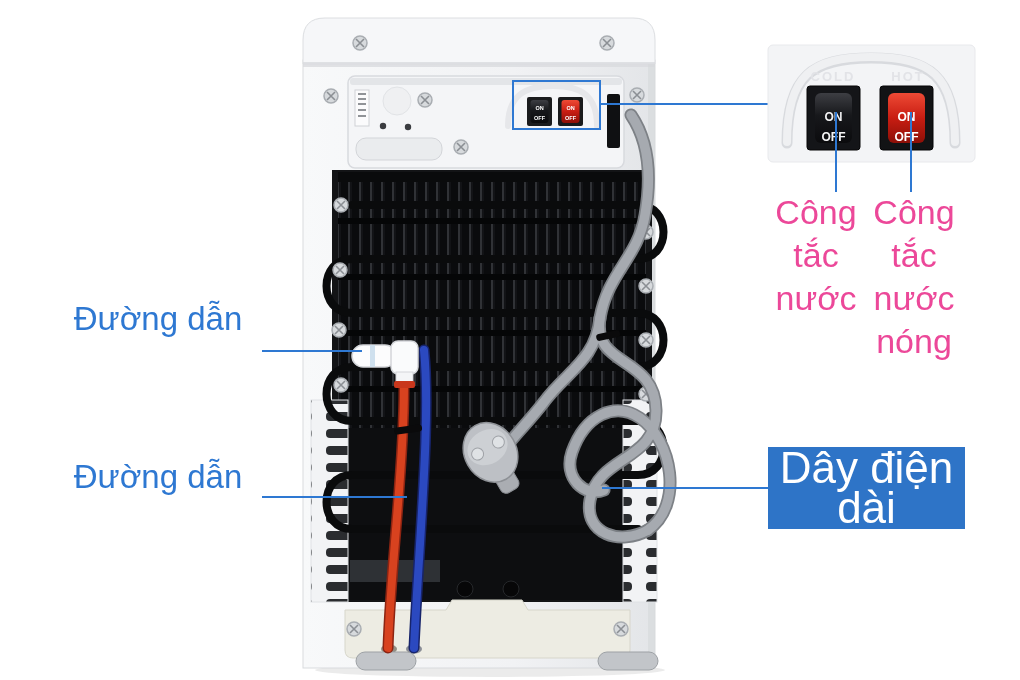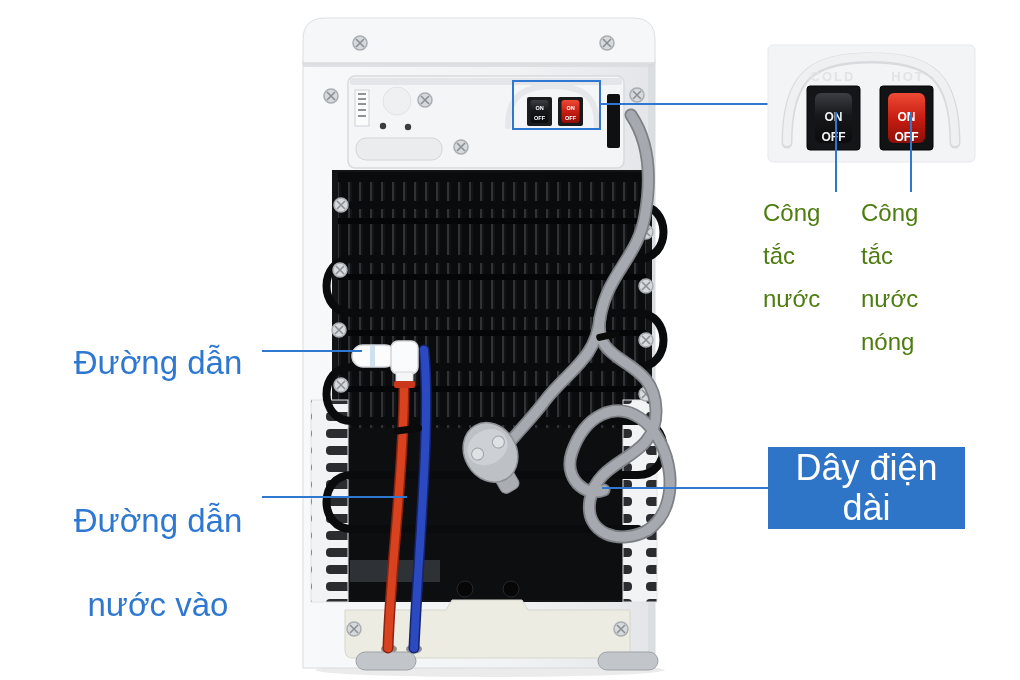--- a/index.html
+++ b/index.html
@@ -2,28 +2,28 @@
 <html><head>
 <meta charset="utf-8">
 <style>
   html,body{margin:0;padding:0;background:#ffffff;}
   body{width:1020px;height:680px;font-family:"Liberation Sans",sans-serif;overflow:hidden;}
   .stage{position:relative;width:1020px;height:526px;background:#ffffff;}
   svg.scene{position:absolute;left:0;top:0;}
   svg text{font-family:"Liberation Sans",sans-serif;}
 
   .callout-label{position:absolute;color:#2e78d2;text-align:center;font-size:33px;line-height:40px;}
-  .callout-label .ln{display:block;margin-top:44px;}
+  .callout-label .ln{display:block;}
   #drain-label{left:48px;top:299px;width:220px;}
   #inlet-label{left:48px;top:457px;width:220px;}
-  .switch-label{position:absolute;color:#4d7c0f;font-size:24px;line-height:43px;}
+  .switch-label{position:absolute;color:#ec4899;text-align:center;font-size:34px;line-height:43px;}
   #cold-label{left:763px;top:191px;width:106px;}
   #hot-label{left:861px;top:191px;width:106px;}
   #cord-box{position:absolute;left:768px;top:447px;width:197px;height:82px;background:#2e74c7;
-            color:#ffffff;font-size:36px;line-height:40px;display:flex;flex-direction:column;
+            color:#ffffff;font-size:44px;line-height:40px;display:flex;flex-direction:column;
             align-items:center;justify-content:center;text-align:center;}
 </style>
 </head>
 <body>
 
 <div class="stage">
 
 <svg class="scene" width="1020" height="680" viewBox="0 0 1020 680">
   <defs>
     <linearGradient id="bodyGrad" x1="0" y1="0" x2="1" y2="0">
@@ -197,21 +197,20 @@
     <path d="M911,112 V192" stroke="#2e78d2" stroke-width="2"></path>
   </g>
 </svg>
 
 <div class="callout-label" id="drain-label">
   <span class="ln">Đường dẫn</span>
 </div>
 
 <div class="callout-label" id="inlet-label">
   <span class="ln">Đường dẫn</span>
-  <span class="ln">nước vào</span>
 </div>
 
 <div class="switch-label" id="cold-label">
   <span class="ln" style="display:block">Công</span>
   <span class="ln" style="display:block">tắc</span>
   <span class="ln" style="display:block">nước</span>
 </div>
 
 <div class="switch-label" id="hot-label">
   <span class="ln" style="display:block">Công</span>

